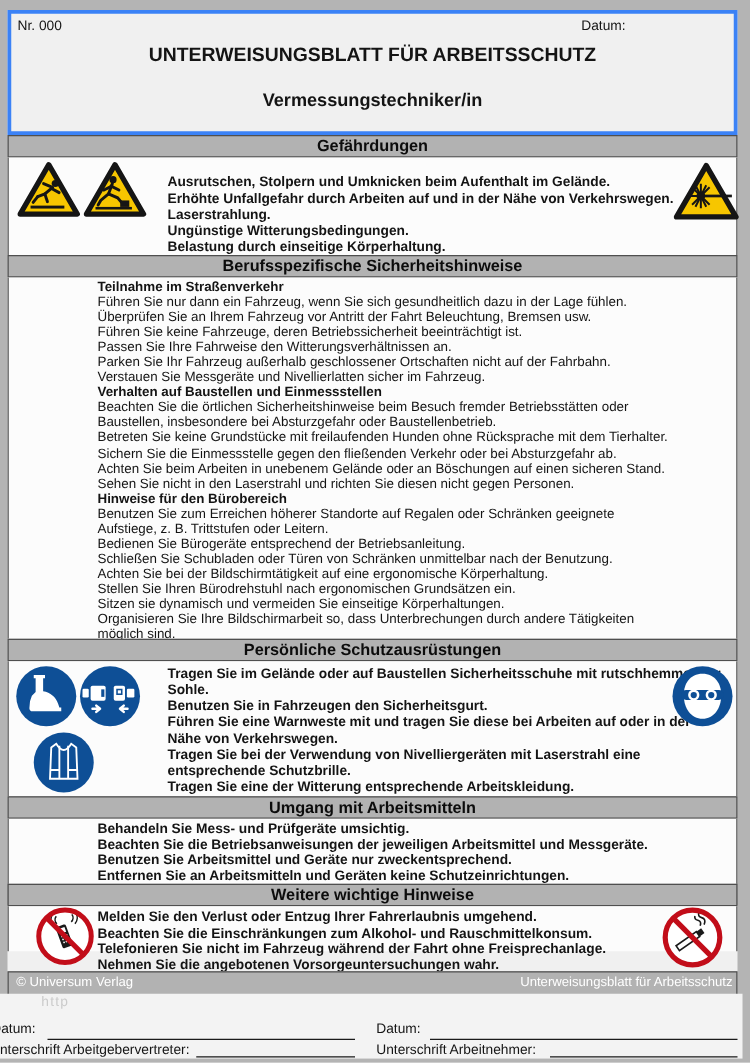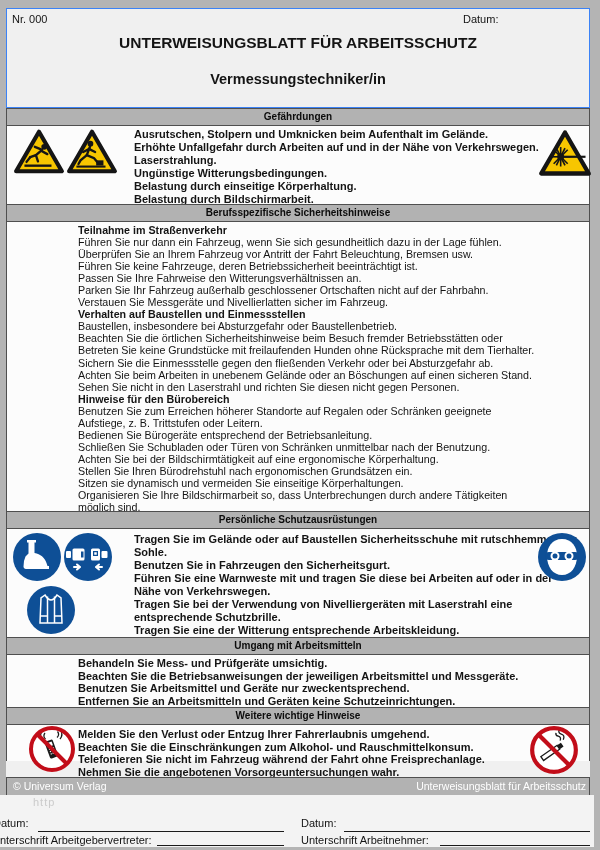--- a/index.html
+++ b/index.html
@@ -1,40 +1,40 @@
 <!DOCTYPE html>
 <html><head>
 <meta charset="utf-8">
 <style>
   html,body{margin:0;padding:0;}
   .canvas{position:relative;width:600px;height:850px;background:#b4b4b4;overflow:hidden;
           font-family:"Liberation Sans",sans-serif;color:#141414;}
   .page{position:absolute;left:6px;top:8px;width:584px;height:787px;background:#f0f0f0;}
-  .hdr{position:absolute;left:0;top:0;width:100%;height:100px;border:1px solid #3b82f6;box-sizing:border-box;}
+  .hdr{position:absolute;left:0;top:0;width:100%;height:100px;border:3px solid #3b82f6;box-sizing:border-box;}
   .nr{position:absolute;left:5px;top:4px;font-size:11px;}
   .hdatum{position:absolute;left:456px;top:4px;font-size:11px;}
   .title{position:absolute;left:0;top:25px;width:100%;text-align:center;font-weight:bold;font-size:15.5px;}
   .subtitle{position:absolute;left:0;top:62px;width:100%;text-align:center;font-weight:bold;font-size:14.5px;}
   .bar{position:absolute;left:0;width:100%;height:18px;background:#b2b2b2;border:1px solid #4f4f4f;
-       box-sizing:border-box;text-align:center;font-weight:bold;font-size:10px;line-height:16px;color:#0c0c0c;}
+       box-sizing:border-box;text-align:center;font-weight:bold;font-size:13px;line-height:16px;color:#0c0c0c;}
   .box{position:absolute;left:0;width:100%;background:#fcfcfc;border-left:1px solid #4f4f4f;
        border-right:1px solid #4f4f4f;box-sizing:border-box;}
   .bar1{top:100px}.box1{top:118px;height:78px}
   .bar2{top:196px}.box2{top:214px;height:289px}
   .bar3{top:503px}.box3{top:521px;height:108px}
   .bar4{top:629px}.box4{top:647px;height:69px}
   .bar5{top:699px}.box5{top:717px;height:36px}
   .footerbar{position:absolute;top:769px;left:0;width:100%;height:26px;background:#b2b2b2;
              border:1px solid #4f4f4f;box-sizing:border-box;color:#fff;font-size:10.5px;line-height:16px;}
   .f-left{position:absolute;left:6px;}
   .f-right{position:absolute;right:3px;}
   .lines{position:absolute;}
   .ln{white-space:nowrap;}
   .ln.bold{font-weight:bold;}
-  .lines1{left:127px;top:2px;font-size:11px;line-height:13px;}
+  .lines1{left:127px;top:14px;font-size:11px;line-height:13px;}
   .lines2{left:71px;top:2px;font-size:10.7px;line-height:12.05px;}
   .lines3{left:127px;top:4px;font-size:11px;line-height:13px;}
   .lines4{left:71px;top:2px;font-size:11px;line-height:12.6px;}
   .lines5{left:71px;top:3px;font-size:11px;line-height:12.6px;}
   .icon{position:absolute;}
   .ic-slip{left:7px;top:120px;width:52px;height:47px}
   .ic-trip{left:60px;top:120px;width:52px;height:47px}
   .ic-laser{left:532px;top:120px;width:54px;height:50px}
   .ic-boots{left:6px;top:524px;width:50px;height:50px}
   .ic-belt{left:57px;top:524px;width:50px;height:50px}
@@ -85,22 +85,22 @@
     <div class="box box2">
       <div class="lines lines2">
           <div class="ln bold">Teilnahme im Straßenverkehr</div>
           <div class="ln">Führen Sie nur dann ein Fahrzeug, wenn Sie sich gesundheitlich dazu in der Lage fühlen.</div>
           <div class="ln">Überprüfen Sie an Ihrem Fahrzeug vor Antritt der Fahrt Beleuchtung, Bremsen usw.</div>
           <div class="ln">Führen Sie keine Fahrzeuge, deren Betriebssicherheit beeinträchtigt ist.</div>
           <div class="ln">Passen Sie Ihre Fahrweise den Witterungsverhältnissen an.</div>
           <div class="ln">Parken Sie Ihr Fahrzeug außerhalb geschlossener Ortschaften nicht auf der Fahrbahn.</div>
           <div class="ln">Verstauen Sie Messgeräte und Nivellierlatten sicher im Fahrzeug.</div>
           <div class="ln bold">Verhalten auf Baustellen und Einmessstellen</div>
+          <div class="ln">Beachten Sie die örtlichen Sicherheitshinweise beim Besuch fremder Betriebsstätten oder</div>
           <div class="ln">Baustellen, insbesondere bei Absturzgefahr oder Baustellenbetrieb.</div>
-          <div class="ln">Beachten Sie die örtlichen Sicherheitshinweise beim Besuch fremder Betriebsstätten oder</div>
           <div class="ln">Betreten Sie keine Grundstücke mit freilaufenden Hunden ohne Rücksprache mit dem Tierhalter.</div>
           <div class="ln">Sichern Sie die Einmessstelle gegen den fließenden Verkehr oder bei Absturzgefahr ab.</div>
           <div class="ln">Achten Sie beim Arbeiten in unebenem Gelände oder an Böschungen auf einen sicheren Stand.</div>
           <div class="ln">Sehen Sie nicht in den Laserstrahl und richten Sie diesen nicht gegen Personen.</div>
           <div class="ln bold">Hinweise für den Bürobereich</div>
           <div class="ln">Benutzen Sie zum Erreichen höherer Standorte auf Regalen oder Schränken geeignete</div>
           <div class="ln">Aufstiege, z. B. Trittstufen oder Leitern.</div>
           <div class="ln">Bedienen Sie Bürogeräte entsprechend der Betriebsanleitung.</div>
           <div class="ln">Schließen Sie Schubladen oder Türen von Schränken unmittelbar nach der Benutzung.</div>
           <div class="ln">Achten Sie bei der Bildschirmtätigkeit auf eine ergonomische Körperhaltung.</div>

